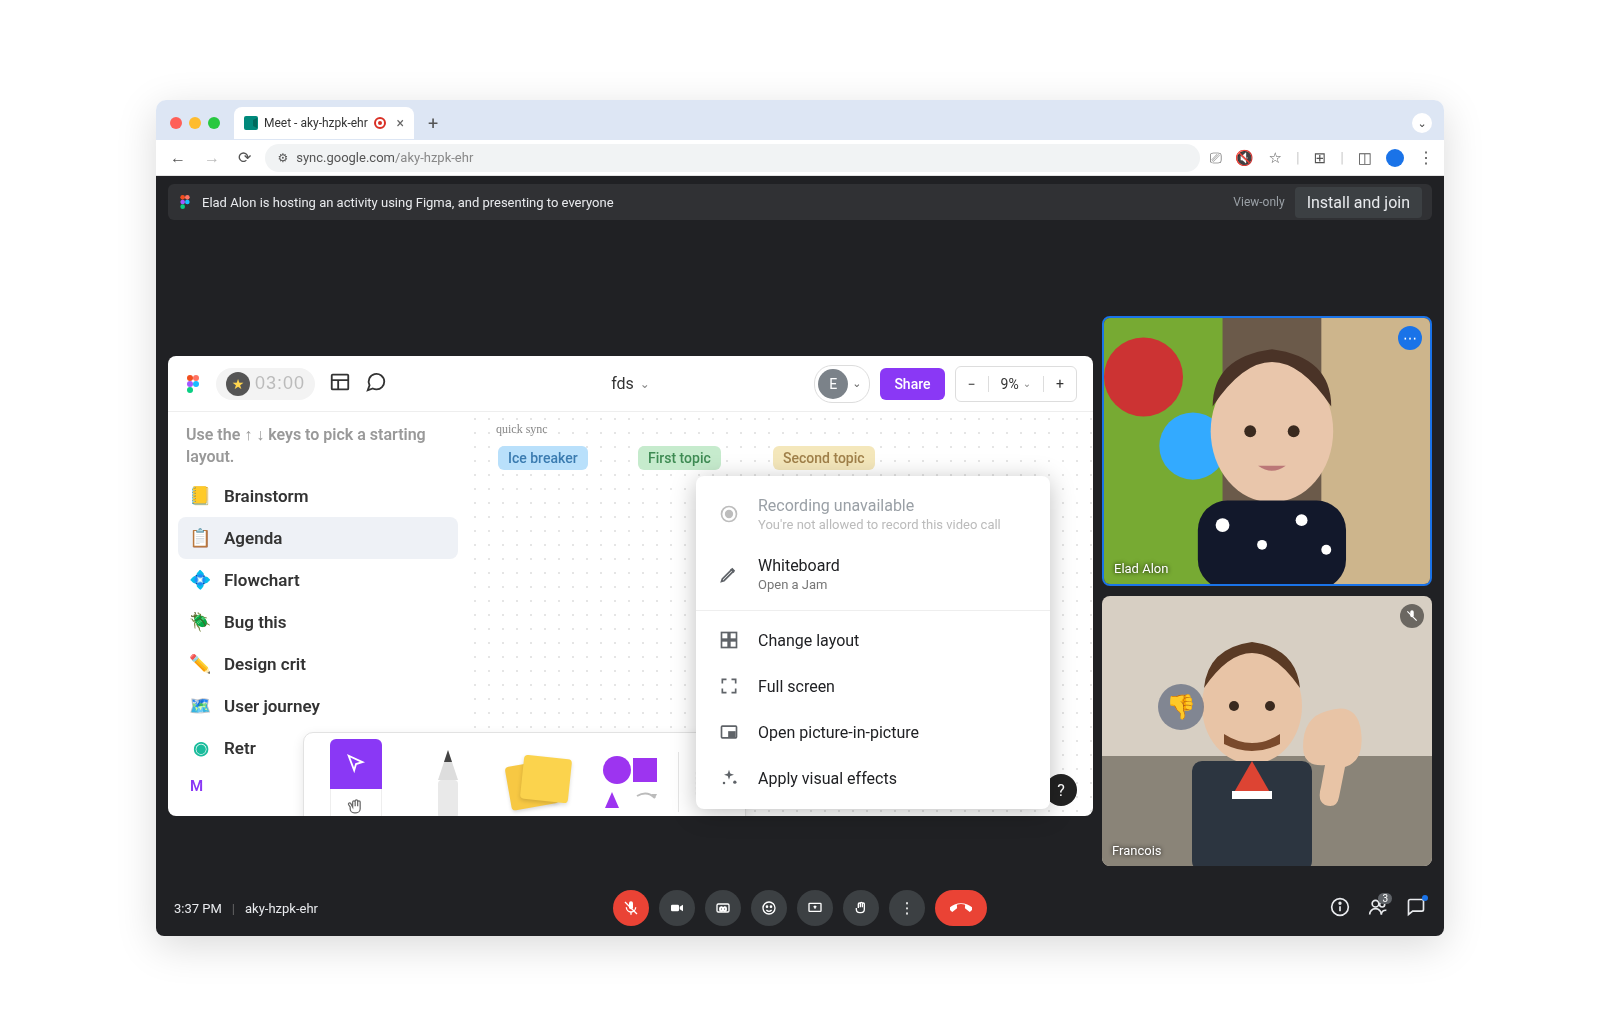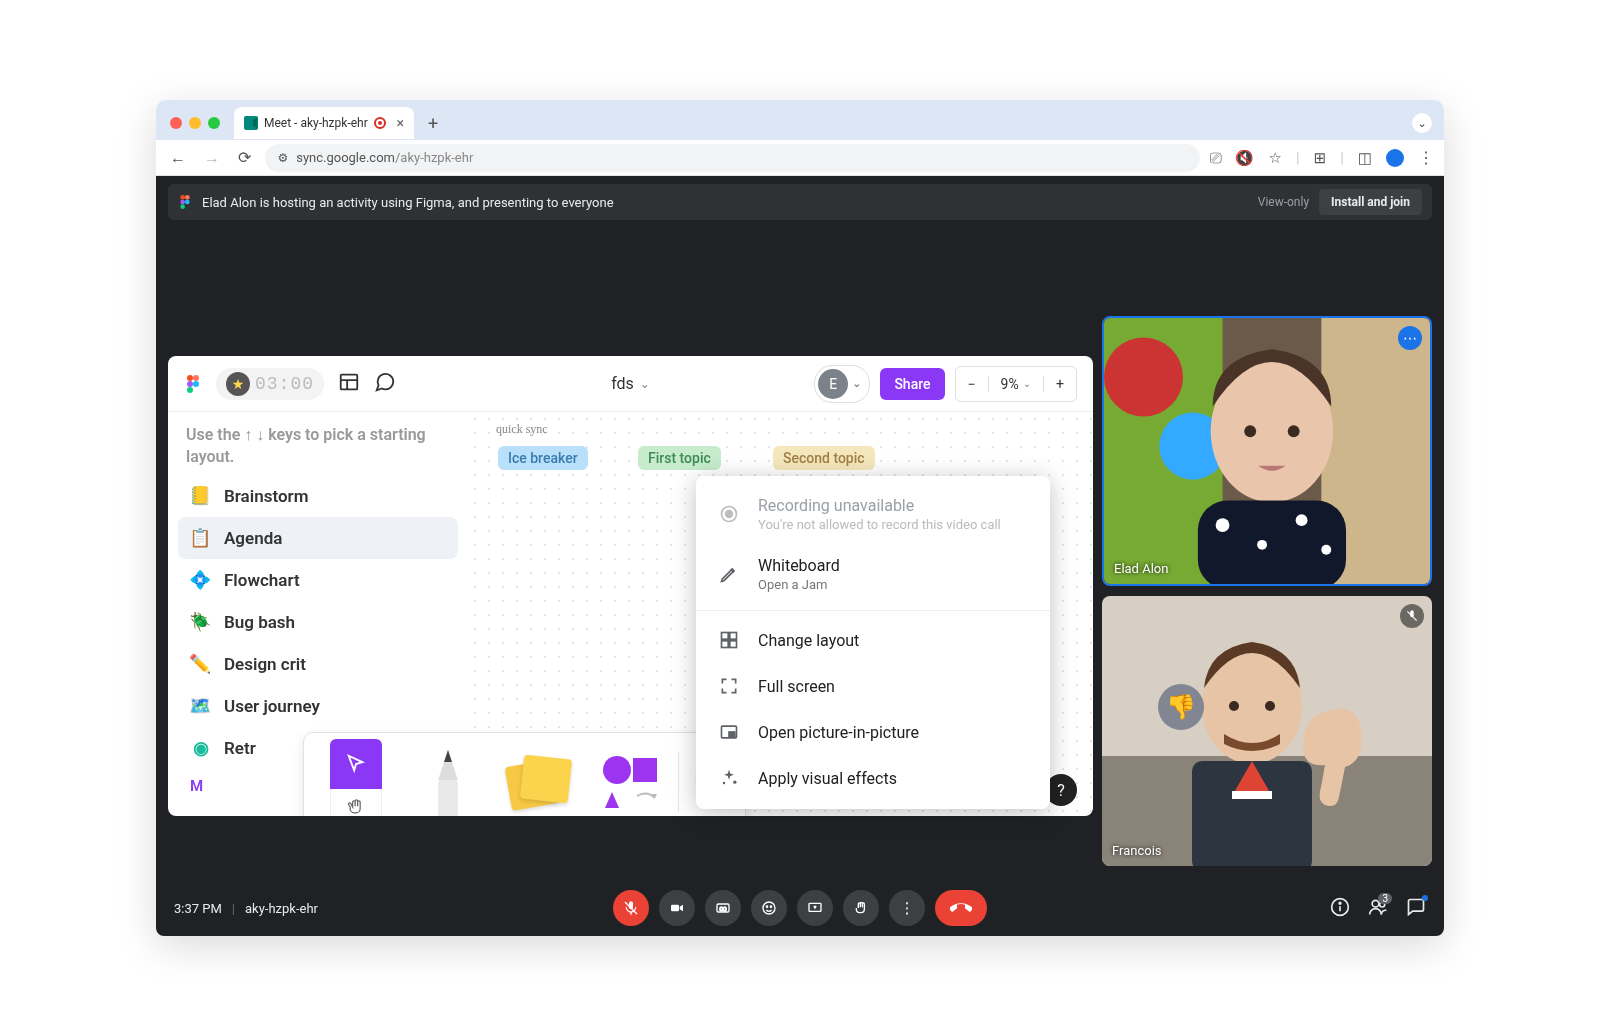--- a/index.html
+++ b/index.html
@@ -22,27 +22,27 @@
   .url { flex:1; background:#f1f3f4; height:28px; border-radius:14px; display:flex; align-items:center; padding:0 12px; font-size:13px; color:#555; gap:8px;}
   .addr-icons { display:flex; gap:14px; color:#555; font-size:15px; align-items:center;}
   .avatar-dot{width:18px;height:18px;border-radius:50%;background:#1a73e8;}
   .vdots{font-size:16px;}
   
   .meet { position:relative; background:#202124; height: calc(100% - 76px); border-radius: 0 0 8px 8px; overflow:hidden;}
   .banner { position:absolute; top:8px; left:12px; right:12px; height:36px; background:#303134; border-radius:6px; display:flex; align-items:center; padding:0 10px; gap:10px; color:#e8eaed; font-size:13px;}
   .figma-logo { width:14px;height:14px; }
   .banner .spacer{flex:1;}
   .chip { font-size:12px; color:#9aa0a6;}
-  .install-btn{background:#3c4043;color:#e8eaed;font-size:12px;padding:6px 12px;border-radius:4px;font-weight:bold;}
+  .install-btn{background:#3c4043;color:#e8eaed;font-size:16px;padding:6px 12px;border-radius:4px;}
   
   .present-tile { position:absolute; left:12px; top:180px; width:925px; height:460px; background:#fff; border-radius:8px; overflow:hidden;}
   .fig-toolbar{height:56px;display:flex;align-items:center;padding:0 16px;gap:14px;border-bottom:1px solid #eee;}
   .fig-icon{width:18px;height:18px;}
   .timer-pill{display:flex;align-items:center;gap:5px;background:#f3f3f3;border-radius:18px;padding:4px 10px;}
-  .timer-time{font-family:Liberation Mono, monospace;font-size:18px;color:#bbb;letter-spacing:1px;}
+  .timer-time{font-family:Liberation Sans, sans-serif;font-size:18px;color:#bbb;letter-spacing:1px;}
   .fig-tb-btn{color:#333;}
   .fig-title{display:flex;align-items:center;gap:6px;color:#333;font-size:16px;margin-left:auto;margin-right:auto;position:absolute;left:50%;transform:translateX(-50%);} 
   .fig-right{margin-left:auto;display:flex;align-items:center;gap:10px;}
   .avatar-e{width:30px;height:30px;border-radius:50%;background:#7b8289;color:#fff;display:flex;align-items:center;justify-content:center;font-size:14px;}
   .share-btn{background:#8a38f5;color:#fff;border-radius:6px;padding:8px 14px;font-size:14px;font-weight:500;}
   .zoom-box{border:1px solid #ddd;border-radius:6px;height:36px;display:flex;align-items:center;}
   .zoom-seg{padding:0 12px;color:#333;font-size:14px;display:flex;align-items:center;gap:4px;}
   .zoom-seg + .zoom-seg{border-left:1px solid #ddd;}
   .fig-body{position:relative;height:calc(100% - 56px);display:flex;}
   .fig-sidebar{width:300px;padding:12px 10px;}
@@ -218,21 +218,21 @@
               <div class="tmpl sel">
                 <span class="ico" style="color:#6aa6ff">📋</span>
                 <span>Agenda</span>
               </div>
               <div class="tmpl">
                 <span class="ico" style="color:#2ecc71">💠</span>
                 <span>Flowchart</span>
               </div>
               <div class="tmpl">
                 <span class="ico" style="color:#e74c3c">🪲</span>
-                <span>Bug bash</span>
+                <span>Bug this</span>
               </div>
               <div class="tmpl">
                 <span class="ico" style="color:#9b59b6">✏️</span>
                 <span>Design crit</span>
               </div>
               <div class="tmpl">
                 <span class="ico" style="color:#6b4ce6">🗺️</span>
                 <span>User journey</span>
               </div>
               <div class="tmpl">

